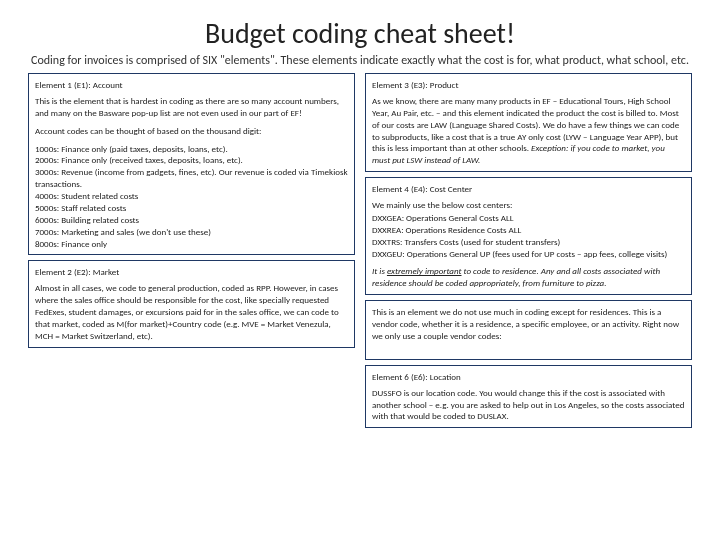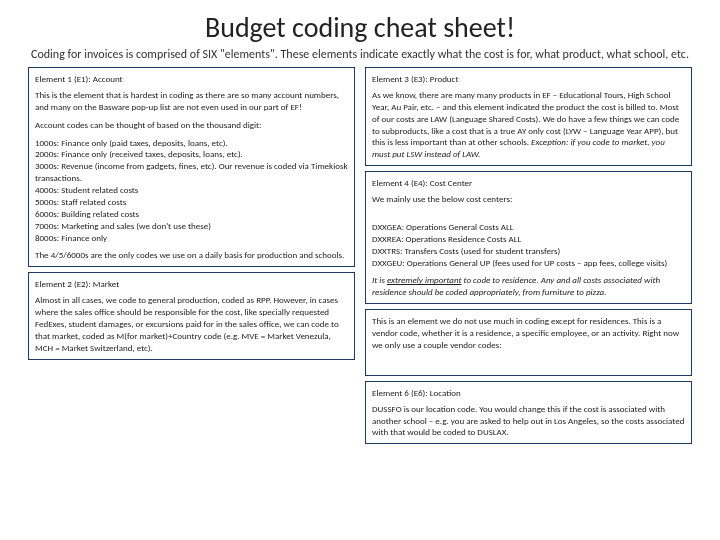--- a/index.html
+++ b/index.html
@@ -6,21 +6,21 @@
   body {
     width: 720px;
     height: 540px;
     background: #fff;
     font-family: Calibri, Arial, sans-serif;
     overflow: hidden;
     position: relative;
   }
   .header {
     text-align: center;
-    padding-top: 10px;
+    padding-top: 16px;
   }
   .title {
     font-size: 28px;
     font-weight: 400;
     color: #222;
   }
   .subtitle {
     font-size: 12px;
     color: #333;
     margin-top: 2px;
@@ -69,53 +69,52 @@
       <div class="para">This is the element that is hardest in coding as there are so many account numbers, and many on the Basware pop-up list are not even used in our part of EF!</div>
       <div class="para">Account codes can be thought of based on the thousand digit:</div>
       <div class="para" style="white-space:pre-line">1000s: Finance only (paid taxes, deposits, loans, etc).
 2000s: Finance only (received taxes, deposits, loans, etc).
 3000s: Revenue (income from gadgets, fines, etc). Our revenue is coded via Timekiosk transactions.
 4000s: Student related costs
 5000s: Staff related costs
 6000s: Building related costs
 7000s: Marketing and sales (we don't use these)
 8000s: Finance only</div>
-      <div class="para">The 4/5/6000s are the only codes we use on a daily basis for production and schools.</div>
     </div>
 
     <div class="box">
       <div class="box-title">Element 2 (E2): Market</div>
       <div class="para">Almost in all cases, we code to general production, coded as RPP. However, in cases where the sales office should be responsible for the cost, like specially requested FedExes, student damages, or excursions paid for in the sales office, we can code to that market, coded as M(for market)+Country code (e.g. MVE = Market Venezula, MCH = Market Switzerland, etc).</div>
     </div>
 
   </div>
 
   <div class="col">
 
     <div class="box">
       <div class="box-title">Element 3 (E3): Product</div>
       <div class="para">
         <span>As we know, there are many many products in EF – Educational Tours, High School Year, Au Pair, etc. – and this element indicated the product the cost is billed to. Most of our costs are LAW (Language Shared Costs). We do have a few things we can code to subproducts, like a cost that is a true AY only cost (LYW – Language Year APP), but this is less important than at other schools. </span><span class="italic">Exception: if you code to market, you must put LSW instead of LAW.</span>
       </div>
     </div>
 
     <div class="box">
       <div class="box-title">Element 4 (E4): Cost Center</div>
-      <div class="para" style="margin-bottom:16px">We mainly use the below cost centers:</div>
+      <div class="para" style="margin-bottom:1px">We mainly use the below cost centers:</div>
       <div class="para" style="white-space:pre-line">DXXGEA: Operations General Costs ALL
 DXXREA: Operations Residence Costs ALL
 DXXTRS: Transfers Costs (used for student transfers)
 DXXGEU: Operations General UP (fees used for UP costs – app fees, college visits)</div>
       <div class="para italic">
         <span>It is </span><span class="underline">extremely important</span><span> to code to residence. Any and all costs associated with residence should be coded appropriately, from furniture to pizza.</span>
       </div>
     </div>
 
     <div class="box">
-      <div class="para" style="margin-bottom:19px">This is an element we do not use much in coding except for residences. This is a vendor code, whether it is a residence, a specific employee, or an activity. Right now we only use a couple vendor codes:</div>
+      <div class="para" style="margin-bottom:12px">This is an element we do not use much in coding except for residences. This is a vendor code, whether it is a residence, a specific employee, or an activity. Right now we only use a couple vendor codes:</div>
     </div>
 
     <div class="box">
       <div class="box-title">Element 6 (E6): Location</div>
       <div class="para">DUSSFO is our location code. You would change this if the cost is associated with another school – e.g. you are asked to help out in Los Angeles, so the costs associated with that would be coded to DUSLAX.</div>
     </div>
 
   </div>
 </div>
 

